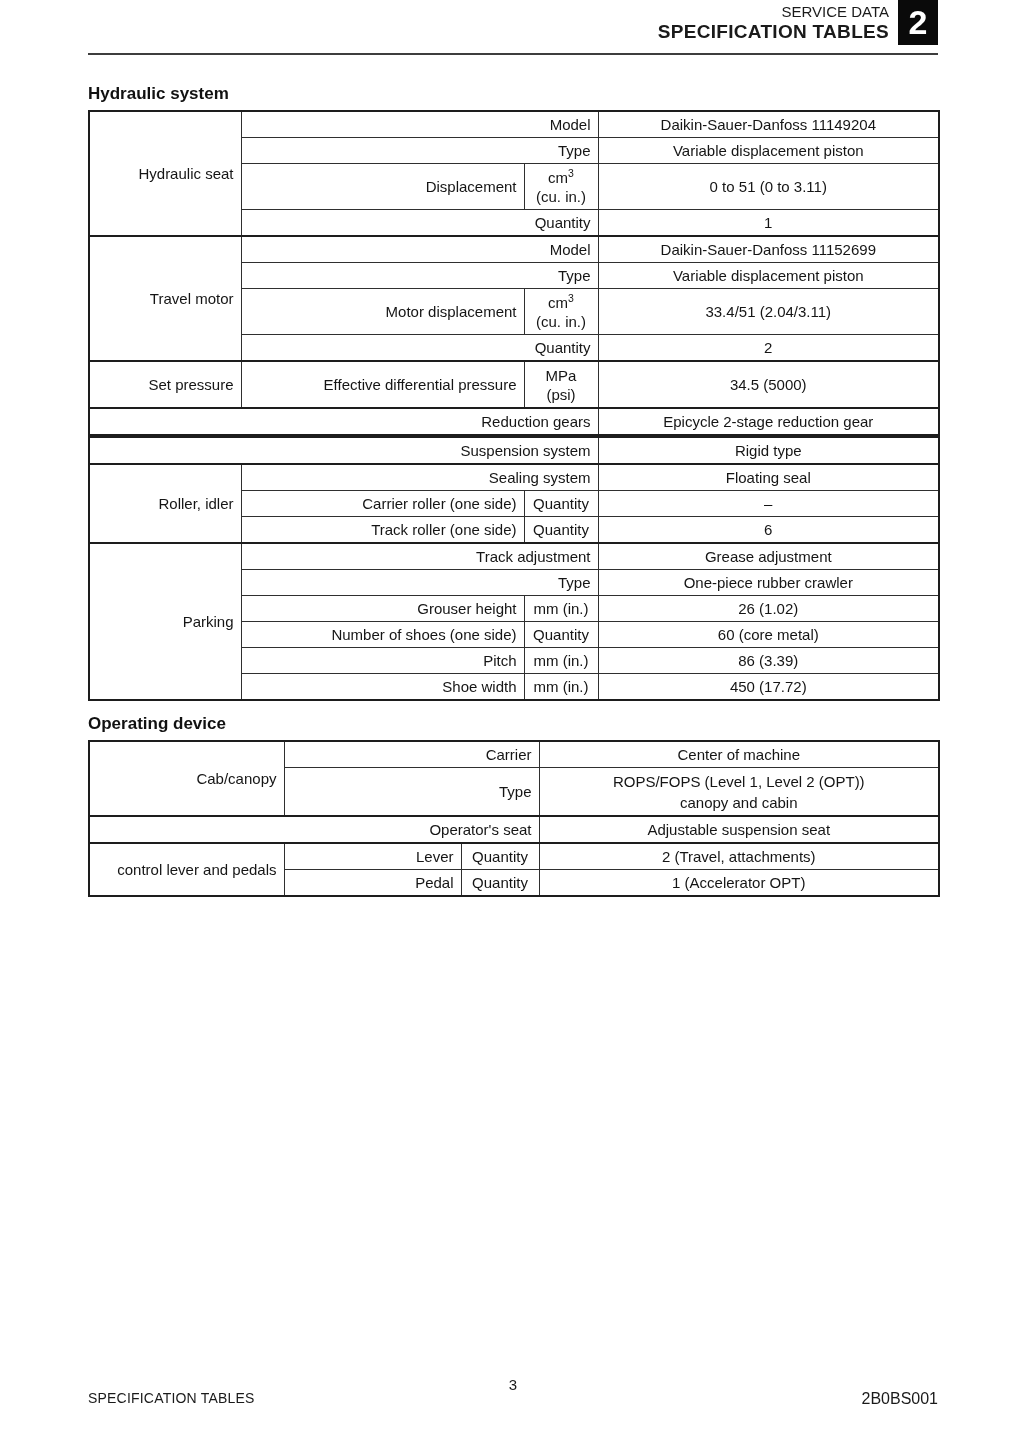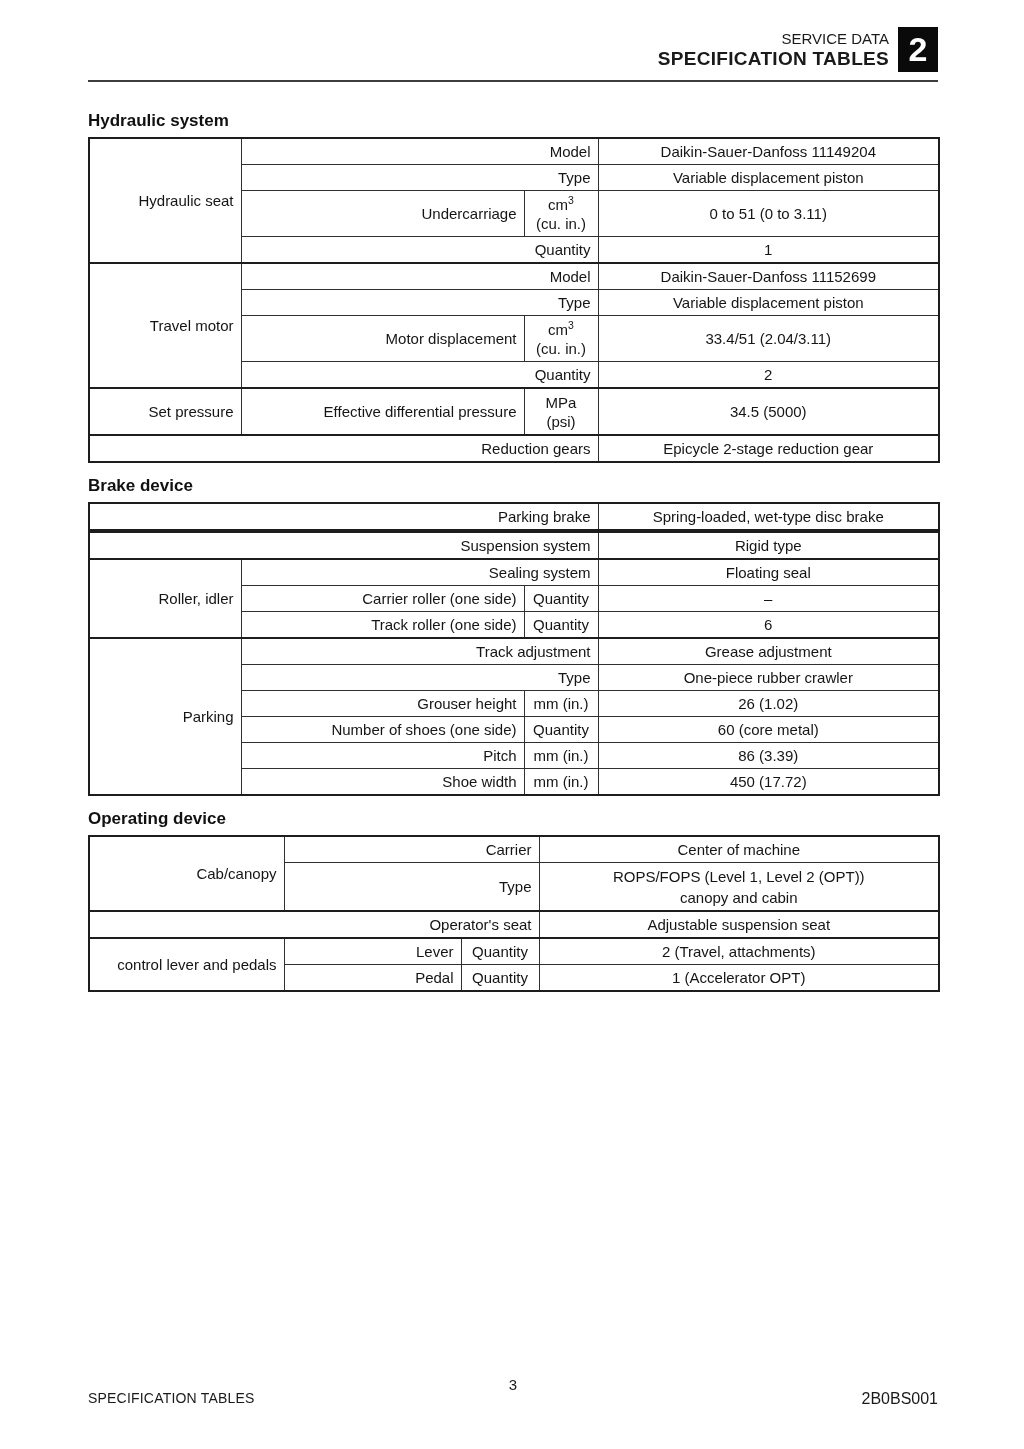--- a/index.html
+++ b/index.html
@@ -3,21 +3,21 @@
 <meta charset="utf-8">
 <style>
   html,body { margin:0; padding:0; background:#ffffff; }
   .page {
     position:relative; width:1024px; height:1449px; background:#ffffff;
     font-family:"Liberation Sans", sans-serif; color:#1a1a1a; overflow:hidden;
   }
   .content { position:absolute; left:88px; top:0; width:850px; height:100%; }
 
   
-  .doc-header { display:flex; justify-content:flex-end; align-items:center; column-gap:9px; padding-top:27px; }
+  .doc-header { display:flex; justify-content:flex-end; align-items:center; column-gap:9px; }
   .header-text { text-align:right; }
   .kicker { display:block; font-size:15px; line-height:17px; }
   .doc-title { display:block; font-size:19px; font-weight:bold; line-height:23px; letter-spacing:0.3px; }
   .chapter-badge {
     width:40px; height:45px; background:#0a0a0a; color:#ffffff;
     font-size:34px; font-weight:bold; display:flex; align-items:center; justify-content:center;
   }
   .header-rule { border:none; border-top:2px solid #3d3d3d; margin:8px 0 0 0; }
 
   
@@ -74,21 +74,21 @@
           <tr>
         <td class="lbl" rowspan="4">Hydraulic seat</td>
         <td class="desc" colspan="2">Model</td>
         <td class="val">Daikin-Sauer-Danfoss 11149204</td>
       </tr>
       <tr>
         <td class="desc" colspan="2">Type</td>
         <td class="val">Variable displacement piston</td>
       </tr>
       <tr class="h46">
-        <td class="desc">Undercarriage</td>
+        <td class="desc">Displacement</td>
         <td class="unit">
           <span class="unit-line"><span>cm</span><sup>3</sup></span>
           <span class="unit-line">(cu. in.)</span>
         </td>
         <td class="val">0 to 51 (0 to 3.11)</td>
       </tr>
       <tr>
         <td class="desc" colspan="2">Quantity</td>
         <td class="val">1</td>
       </tr>
@@ -122,33 +122,20 @@
         </td>
         <td class="val">34.5 (5000)</td>
       </tr>
       <tr class="gs">
         <td class="lbl" colspan="3">Reduction gears</td>
         <td class="val">Epicycle 2-stage reduction gear</td>
       </tr>
     </tbody>
       </table>
 
-    <h2 class="section">Brake device</h2>
-    <table class="spec">
-      <colgroup>
-          <col style="width:509px">
-          <col style="width:341px">
-        </colgroup>
-      <tbody>
-          <tr>
-        <td class="lbl">Parking brake</td>
-        <td class="val">Spring-loaded, wet-type disc brake</td>
-      </tr>
-    </tbody>
-      </table>
 
     <table class="spec">
       <colgroup>
           <col style="width:152px">
           <col style="width:283px">
           <col style="width:74px">
           <col style="width:341px">
         </colgroup>
       <tbody>
           <tr>

